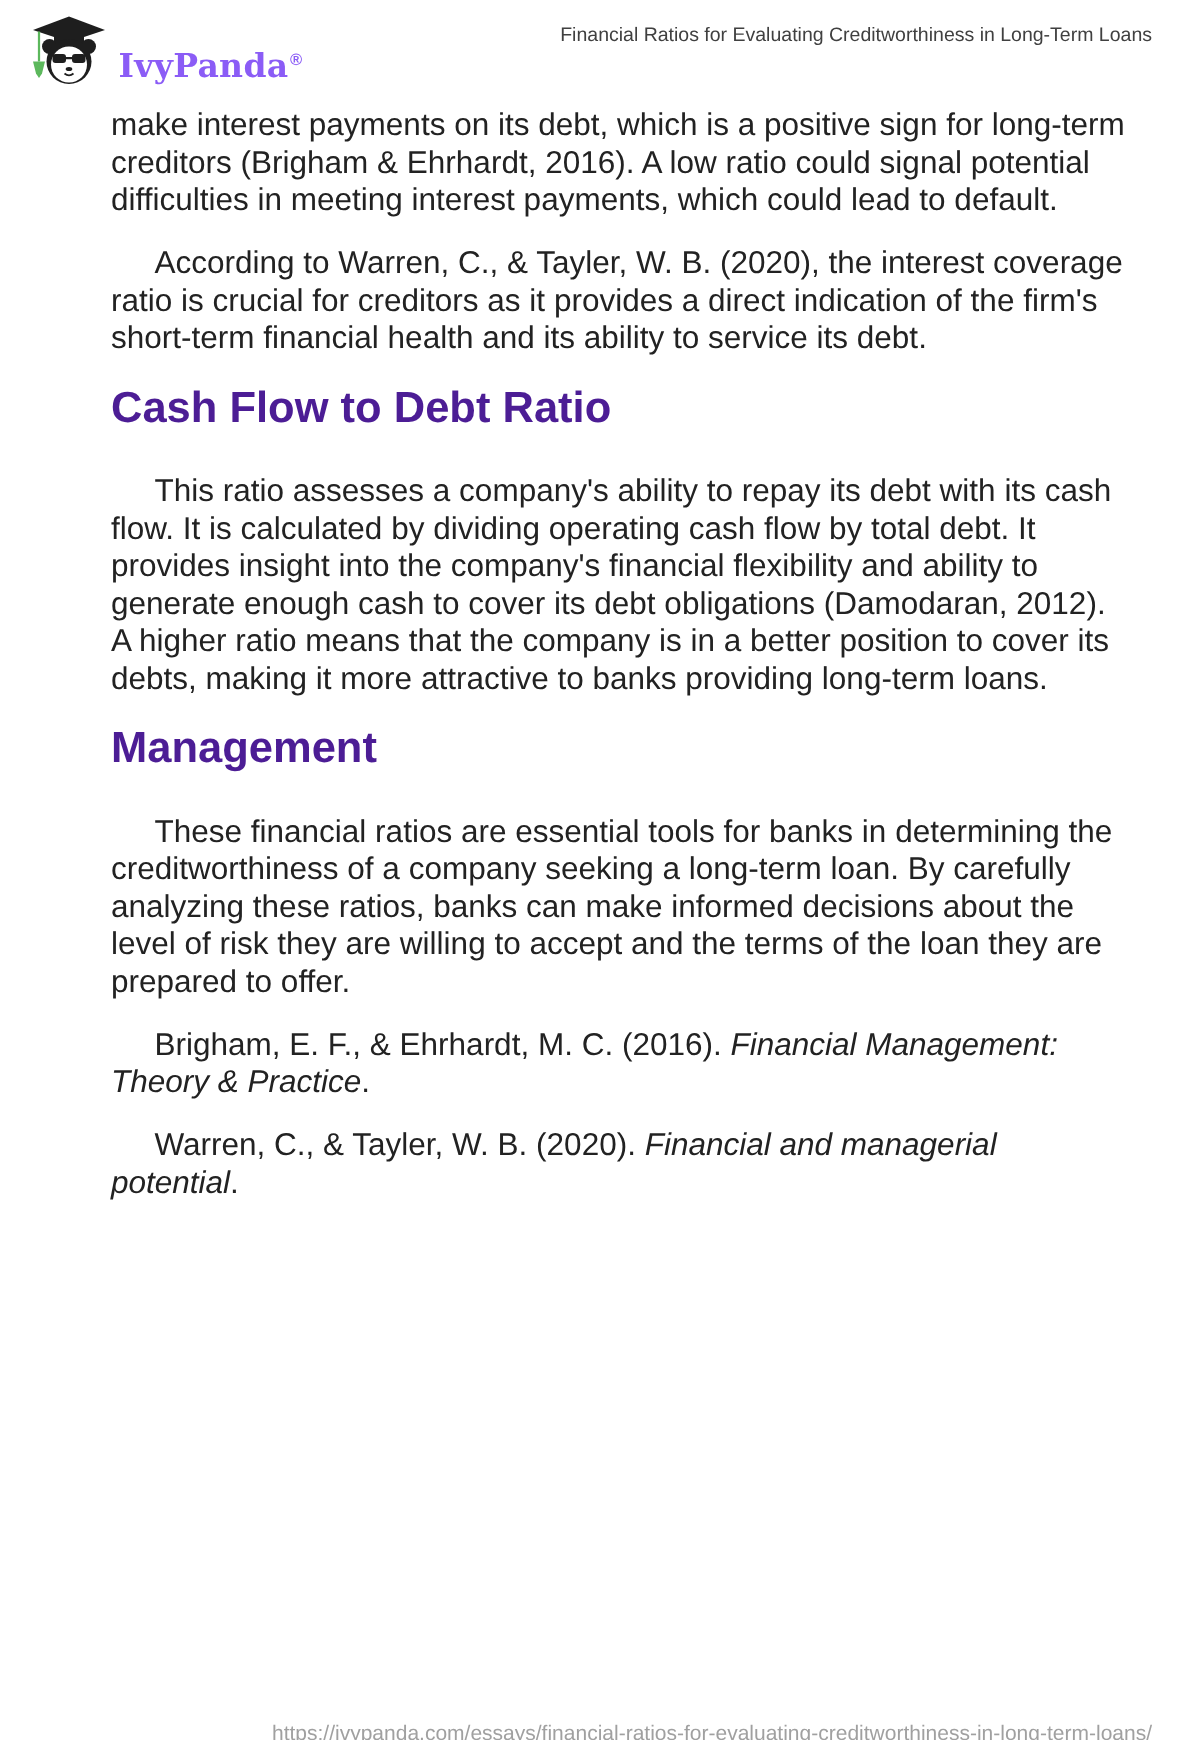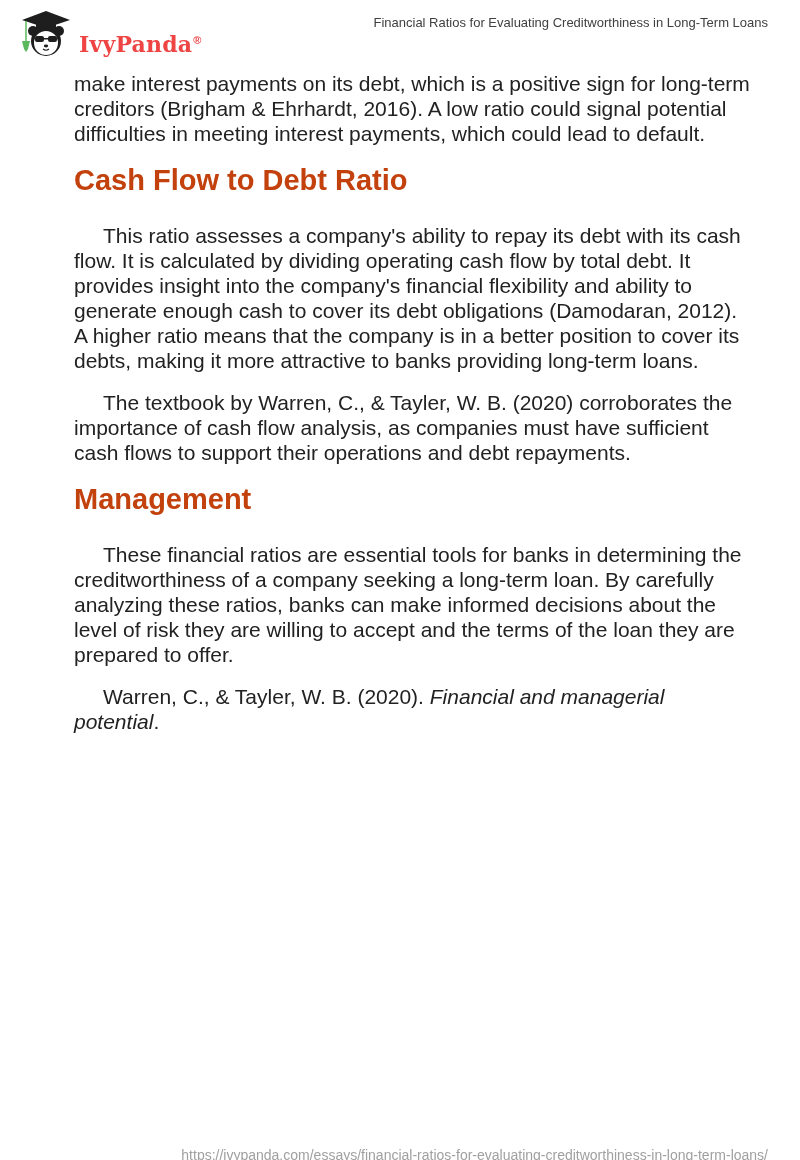--- a/index.html
+++ b/index.html
@@ -31,21 +31,21 @@
     }
     .logo-mark {
       width: 56px;
       height: 50px;
       display: block;
     }
     .logo-text {
       font-family: "DejaVu Serif", "Liberation Serif", serif;
       font-weight: bold;
       font-size: 22px;
-      color: #ef4444;
+      color: #8b5cf6;
       margin-left: 5px;
       margin-top: 22px;
       letter-spacing: 0.2px;
     }
     .logo-reg {
       font-size: 11px;
       vertical-align: super;
       margin-left: 1px;
       font-family: "Liberation Sans", sans-serif;
     }
@@ -69,21 +69,21 @@
       line-height: 25px;
       color: #222222;
     }
     p.body.indent {
       text-indent: 29px;
     }
     h2.section {
       margin: 0;
       font-size: 29px;
       font-weight: bold;
-      color: #c2410c;
+      color: #4c1d95;
       line-height: 34px;
     }
     h2.section.s1 { margin-top: 4px; margin-bottom: 26px; }
     h2.section.s2 { margin-top: 4px; margin-bottom: 26px; }
     h2.section.s3 { margin-top: 4px; margin-bottom: 26px; }
     .ref em {
       font-style: italic;
     }
     .footer-url {
       position: absolute;
@@ -120,24 +120,25 @@
       <ellipse cx="28" cy="38" rx="2.2" ry="1.4" fill="#1e1e1e"></ellipse>
       <path d="M25,41 Q28,43.5 31,41" stroke="#1e1e1e" stroke-width="1.2" fill="none"></path>
     </svg>
     <span class="logo-text"><span>IvyPanda</span><span class="logo-reg">®</span></span>
   </div>
   <div class="doc-title">Financial Ratios for Evaluating Creditworthiness in Long-Term Loans</div>
 </div>
 
 <div class="content">
   <p class="body">make interest payments on its debt, which is a positive sign for long-term creditors (Brigham &amp; Ehrhardt, 2016). A low ratio could signal potential difficulties in meeting interest payments, which could lead to default.</p>
+  <p class="body indent">According to Warren, C., &amp; Tayler, W. B. (2020), the interest coverage ratio is crucial for creditors as it provides a direct indication of the firm's short-term financial health and its ability to service its debt.</p>
 
   <h2 class="section s1">Cash Flow to Debt Ratio</h2>
   <p class="body indent">This ratio assesses a company's ability to repay its debt with its cash flow. It is calculated by dividing operating cash flow by total debt. It provides insight into the company's financial flexibility and ability to generate enough cash to cover its debt obligations (Damodaran, 2012). A higher ratio means that the company is in a better position to cover its debts, making it more attractive to banks providing long-term loans.</p>
-  <p class="body indent">The textbook by Warren, C., &amp; Tayler, W. B. (2020) corroborates the importance of cash flow analysis, as companies must have sufficient cash flows to support their operations and debt repayments.</p>
 
   <h2 class="section s2">Management</h2>
   <p class="body indent">These financial ratios are essential tools for banks in determining the creditworthiness of a company seeking a long-term loan. By carefully analyzing these ratios, banks can make informed decisions about the level of risk they are willing to accept and the terms of the loan they are prepared to offer.</p>
 
+  <p class="body indent ref"><span>Brigham, E. F., &amp; Ehrhardt, M. C. (2016). </span><em>Financial Management: Theory &amp; Practice</em><span>.</span></p>
   <p class="body indent ref"><span>Warren, C., &amp; Tayler, W. B. (2020). </span><em>Financial and managerial potential</em><span>.</span></p>
 </div>
 
 <div class="footer-url">https://ivypanda.com/essays/financial-ratios-for-evaluating-creditworthiness-in-long-term-loans/</div>
 
 </body></html>

